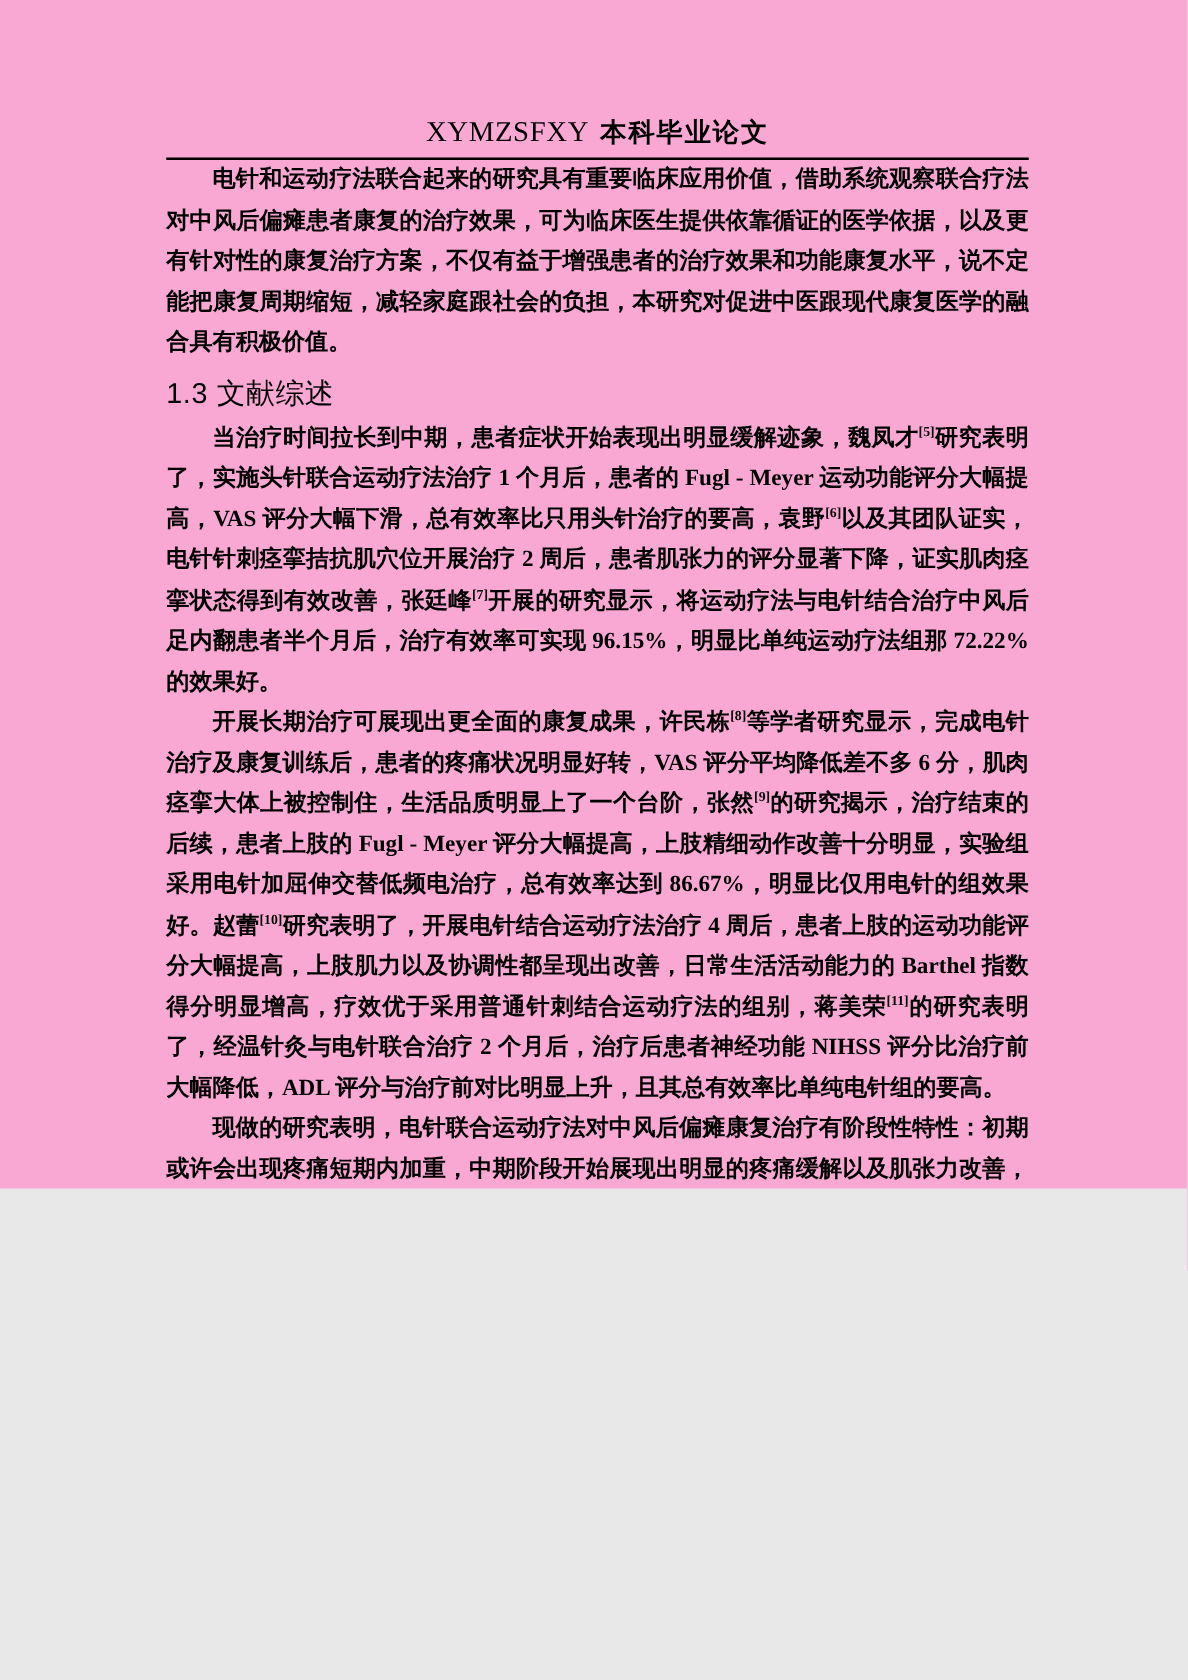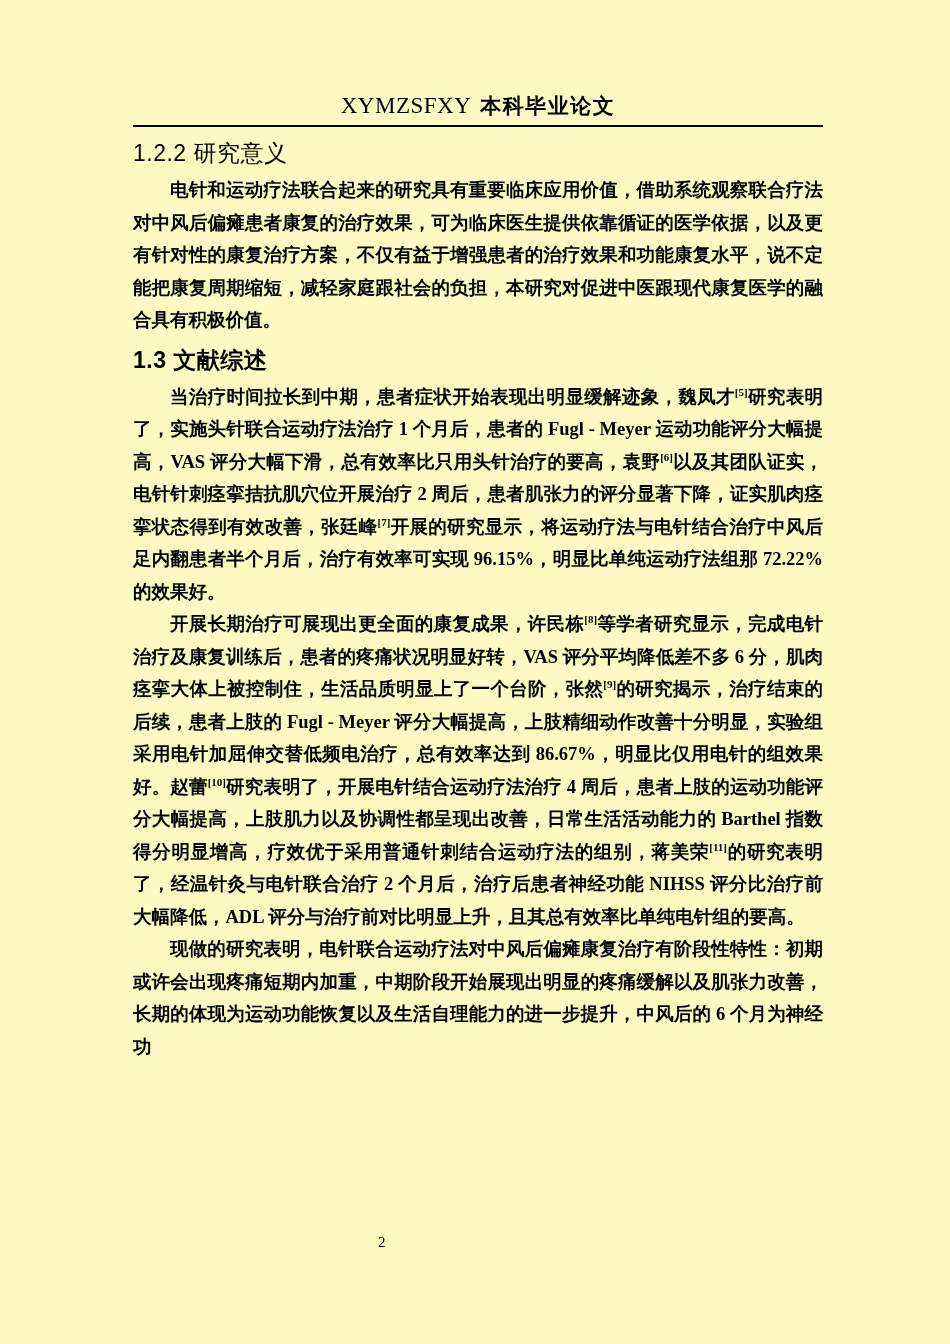--- a/index.html
+++ b/index.html
@@ -1,20 +1,20 @@
 <!DOCTYPE html>
 <html lang="zh"><head>
 <meta charset="utf-8">
 <style>
   html,body { margin:0; padding:0; background:#e8e8e8; }
   .page {
     position:relative;
-    width:950px; height:1344px;
+    width:950px; height:951px;
     margin:0 auto;
-    background:#fef9c3;
+    background:#f9a8d4;
     color:#000000;
     font-family:"Liberation Serif","DejaVu Serif",serif;
     overflow:hidden;
   }
   .content {
     position:absolute;
     left:133px; top:0;
     width:690px;
   }
   .doc-header {
@@ -37,21 +37,21 @@
     letter-spacing:1.5px;
   }
   h2.sec-heading {
     font-family:"Liberation Sans","DejaVu Sans",sans-serif;
     font-weight:500;
     font-size:23px;
     line-height:30px;
     margin:11px 0 6px 0;
     letter-spacing:0.5px;
   }
-  h2.sec-heading.second { margin-top:8px;font-weight:bold; }
+  h2.sec-heading.second { margin-top:8px; }
   p.body-para {
     margin:0;
     font-size:18.5px;
     line-height:32.5px;
     text-align:justify;
     text-indent:2em;
     font-weight:bold;
   }
   p.body-para sup {
     font-size:11px;
@@ -68,21 +68,20 @@
 </head>
 <body>
 
 <div class="page">
   <div class="content">
 
     <div class="doc-header">
       <span class="latin">XYMZSFXY</span><span class="cn">本科毕业论文</span>
     </div>
 
-    <h2 class="sec-heading">1.2.2 研究意义</h2>
     <p class="body-para">电针和运动疗法联合起来的研究具有重要临床应用价值，借助系统观察联合疗法对中风后偏瘫患者康复的治疗效果，可为临床医生提供依靠循证的医学依据，以及更有针对性的康复治疗方案，不仅有益于增强患者的治疗效果和功能康复水平，说不定能把康复周期缩短，减轻家庭跟社会的负担，本研究对促进中医跟现代康复医学的融合具有积极价值。</p>
 
     <h2 class="sec-heading second">1.3 文献综述</h2>
     <p class="body-para">当治疗时间拉长到中期，患者症状开始表现出明显缓解迹象，魏凤才<sup>[5]</sup>研究表明了，实施头针联合运动疗法治疗 1 个月后，患者的 Fugl - Meyer 运动功能评分大幅提高，VAS 评分大幅下滑，总有效率比只用头针治疗的要高，袁野<sup>[6]</sup>以及其团队证实，电针针刺痉挛拮抗肌穴位开展治疗 2 周后，患者肌张力的评分显著下降，证实肌肉痉挛状态得到有效改善，张廷峰<sup>[7]</sup>开展的研究显示，将运动疗法与电针结合治疗中风后足内翻患者半个月后，治疗有效率可实现 96.15%，明显比单纯运动疗法组那 72.22%的效果好。</p>
     <p class="body-para">开展长期治疗可展现出更全面的康复成果，许民栋<sup>[8]</sup>等学者研究显示，完成电针治疗及康复训练后，患者的疼痛状况明显好转，VAS 评分平均降低差不多 6 分，肌肉痉挛大体上被控制住，生活品质明显上了一个台阶，张然<sup>[9]</sup>的研究揭示，治疗结束的后续，患者上肢的 Fugl - Meyer 评分大幅提高，上肢精细动作改善十分明显，实验组采用电针加屈伸交替低频电治疗，总有效率达到 86.67%，明显比仅用电针的组效果好。赵蕾<sup>[10]</sup>研究表明了，开展电针结合运动疗法治疗 4 周后，患者上肢的运动功能评分大幅提高，上肢肌力以及协调性都呈现出改善，日常生活活动能力的 Barthel 指数得分明显增高，疗效优于采用普通针刺结合运动疗法的组别，蒋美荣<sup>[11]</sup>的研究表明了，经温针灸与电针联合治疗 2 个月后，治疗后患者神经功能 NIHSS 评分比治疗前大幅降低，ADL 评分与治疗前对比明显上升，且其总有效率比单纯电针组的要高。</p>
     <p class="body-para">现做的研究表明，电针联合运动疗法对中风后偏瘫康复治疗有阶段性特性：初期或许会出现疼痛短期内加重，中期阶段开始展现出明显的疼痛缓解以及肌张力改善，长期的体现为运动功能恢复以及生活自理能力的进一步提升，中风后的 6 个月为神经功</p>
 
   </div>
 
   <div class="page-number">2</div>

